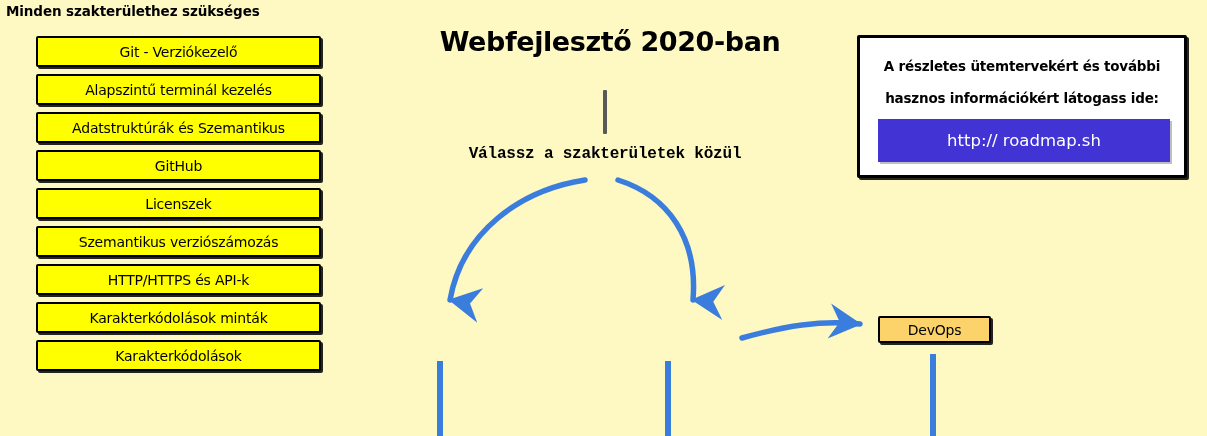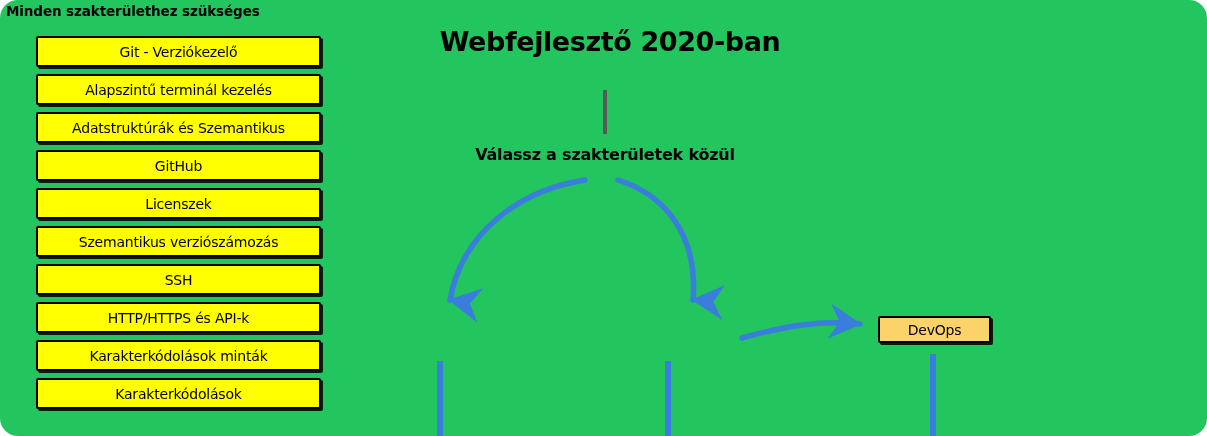--- a/index.html
+++ b/index.html
@@ -8,23 +8,22 @@
     background: #ffffff;
   }
   body {
     font-family: "DejaVu Sans", "Liberation Sans", sans-serif;
     -webkit-font-smoothing: antialiased;
   }
   #root {
     position: relative;
     width: 1207px;
     height: 436px;
-    background: #22c55e;
+    background: #fef9c3;
     overflow: hidden;
-    border-radius: 18px;
   }
 
   
   #sidebar {
     position: absolute;
     left: 6px;
     top: 0px;
     width: 295px;
     height: 436px;
   }
@@ -93,20 +92,21 @@
     position: absolute;
     left: 405px;
     top: 145px;
     width: 400px;
     text-align: center;
     font-size: 16px;
     font-weight: bold;
     color: #000000;
     letter-spacing: -0.2px;
     white-space: nowrap;
+    font-family: Liberation Mono, monospace;
   }
 
   
   #arrows {
     position: absolute;
     left: 0;
     top: 0;
     width: 1207px;
     height: 436px;
     pointer-events: none;
@@ -212,23 +212,20 @@
       <div class="skill-box">
         <span class="skill-label">GitHub</span>
       </div>
       <div class="skill-box">
         <span class="skill-label">Licenszek</span>
       </div>
       <div class="skill-box">
         <span class="skill-label">Szemantikus verziószámozás</span>
       </div>
       <div class="skill-box">
-        <span class="skill-label">SSH</span>
-      </div>
-      <div class="skill-box">
         <span class="skill-label">HTTP/HTTPS és API-k</span>
       </div>
       <div class="skill-box">
         <span class="skill-label">Karakterkódolások minták</span>
       </div>
       <div class="skill-box">
         <span class="skill-label">Karakterkódolások</span>
       </div>
     </div>
   </div>
@@ -255,14 +252,21 @@
   </svg>
 
   <div id="node-devops" class="node-box">
     <span class="node-label">DevOps</span>
   </div>
 
   <div id="tail-frontend" class="dotted-tail"></div>
   <div id="tail-backend" class="dotted-tail"></div>
   <div id="tail-devops" class="dotted-tail"></div>
 
+  <div id="info-card">
+    <div id="info-line-1" class="info-line">A részletes ütemtervekért és további</div>
+    <div id="info-line-2" class="info-line">hasznos információkért látogass ide:</div>
+    <div id="info-link-btn">
+      <span id="info-link-text">http:// roadmap.sh</span>
+    </div>
+  </div>
 
 </div>
 
 </body></html>

